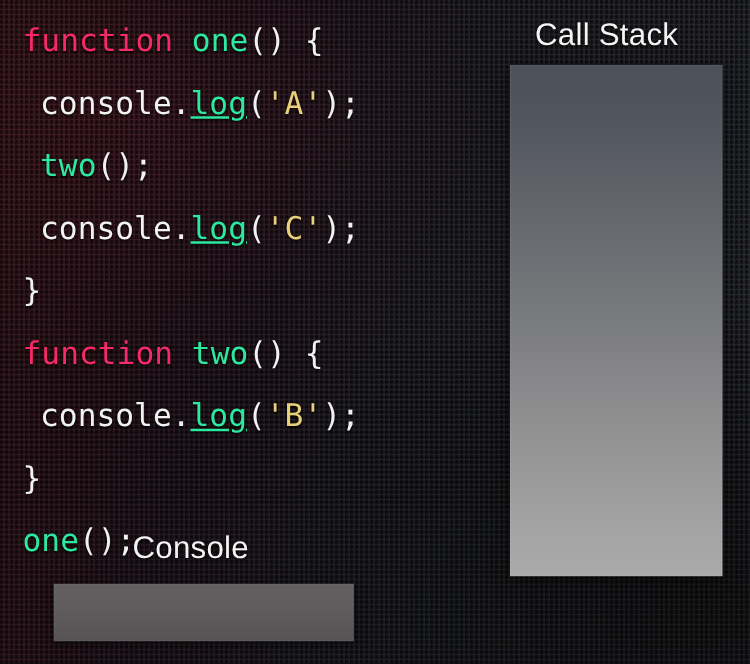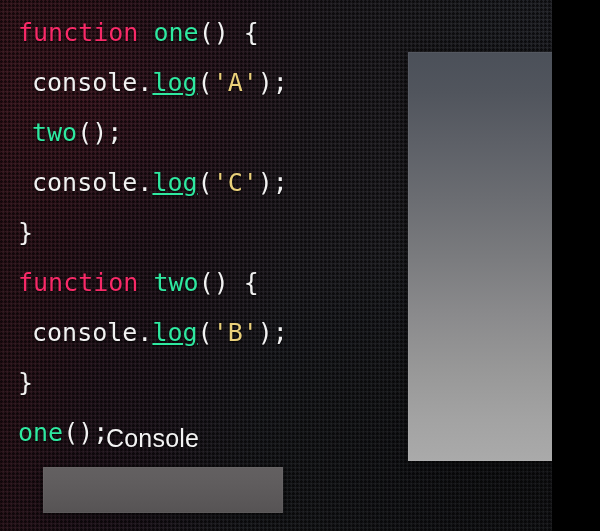--- a/index.html
+++ b/index.html
@@ -4,21 +4,21 @@
 <title>Call Stack Visualization</title>
 <style>
   html, body {
     margin: 0;
     padding: 0;
     background: #000;
   }
 
   #stage {
     position: relative;
-    width: 552px;
+    width: 600px;
     height: 531px;
     overflow: hidden;
     background-color: #17171a;
     font-family: "DejaVu Sans Mono", monospace;
     -webkit-font-smoothing: antialiased;
   }
 
   
   .bg-base {
     position: absolute;
@@ -154,20 +154,21 @@
 
 <div id="stage">
 
   <div class="bg-base"></div>
   <div class="bg-vignette"></div>
   <div class="bg-mesh2"></div>
   <div class="bg-mesh"></div>
 
   <div class="code" id="code-panel"><span class="ln"><span class="tok-kw">function</span><span class="tok-punc"> </span><span class="tok-fn">one</span><span class="tok-punc">() {</span></span><span class="ln ind1"><span class="tok-obj">console</span><span class="tok-punc">.</span><span class="tok-prop">log</span><span class="tok-punc">(</span><span class="tok-str">'A'</span><span class="tok-punc">);</span></span><span class="ln ind1"><span class="tok-fn">two</span><span class="tok-punc">();</span></span><span class="ln ind1"><span class="tok-obj">console</span><span class="tok-punc">.</span><span class="tok-prop">log</span><span class="tok-punc">(</span><span class="tok-str">'C'</span><span class="tok-punc">);</span></span><span class="ln"><span class="tok-punc">}</span></span><span class="ln"><span class="tok-kw">function</span><span class="tok-punc"> </span><span class="tok-fn">two</span><span class="tok-punc">() {</span></span><span class="ln ind1"><span class="tok-obj">console</span><span class="tok-punc">.</span><span class="tok-prop">log</span><span class="tok-punc">(</span><span class="tok-str">'B'</span><span class="tok-punc">);</span></span><span class="ln"><span class="tok-punc">}</span></span><span class="ln"><span class="tok-fn">one</span><span class="tok-punc">();</span></span></div>
 
+  <div class="panel-title" id="call-stack-title">Call Stack</div>
 
   <div id="call-stack-box">
     <div id="call-stack-frames"></div>
   </div>
 
   <div class="panel-title" id="console-title">Console</div>
 
   <div id="console-box">
     <div id="console-output"></div>
   </div>

